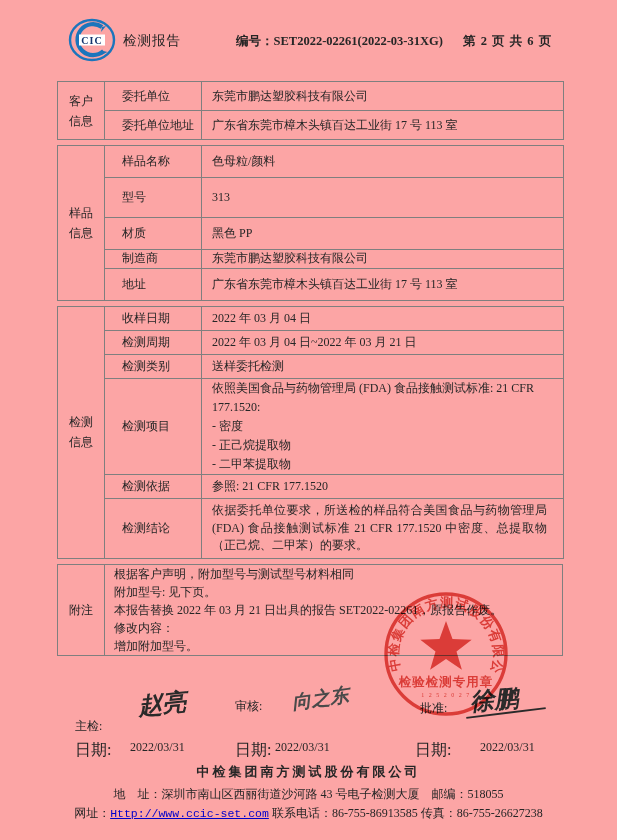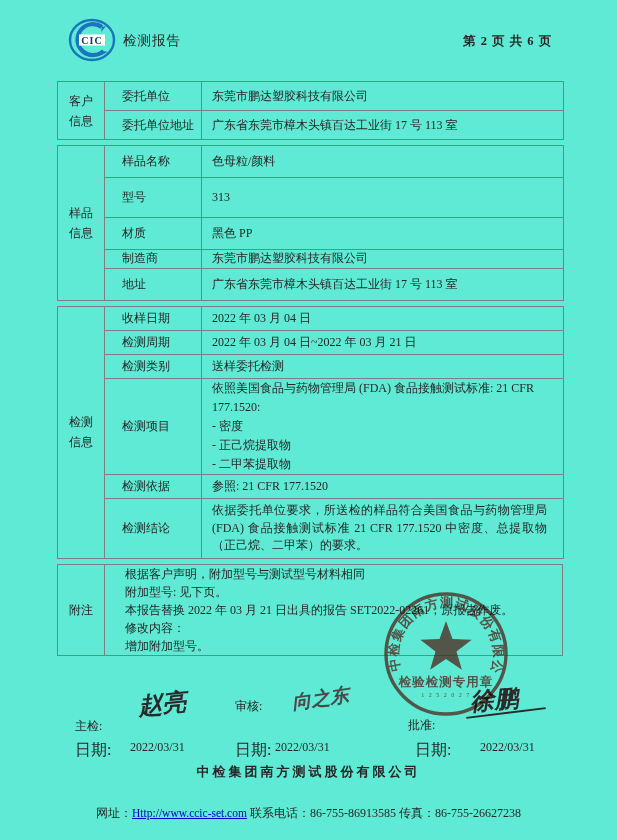--- a/index.html
+++ b/index.html
@@ -2,36 +2,36 @@
 <html><head>
 <meta charset="utf-8">
 <style>
   * { margin: 0; padding: 0; box-sizing: border-box; }
   html, body { background: #ffffff; }
   body {
     width: 617px; height: 840px;
     font-family: "Liberation Serif", "DejaVu Serif", serif;
     color: #262626;
   }
-  .page { position: relative; width: 617px; height: 840px; background: #5eead4; overflow: hidden; }
+  .page { position: relative; width: 617px; height: 840px; background: #fca5a5; overflow: hidden; }
 
   
   .hdr-logo { position: absolute; left: 62px; top: 16px; width: 60px; height: 48px; }
   .hdr-title { position: absolute; left: 123px; top: 32px; font-size: 13.5px; font-weight: normal; letter-spacing: 1px; }
   .hdr-no { position: absolute; left: 236px; top: 33px; font-size: 12.5px; font-weight: bold; }
   .hdr-page { position: absolute; left: 463px; top: 33px; font-size: 12.5px; font-weight: bold; letter-spacing: 1px; }
 
   
   .tables { position: absolute; left: 57px; top: 81px; width: 506px; }
   table.sec { border-collapse: collapse; table-layout: fixed; width: 506px; margin-bottom: 5px; }
   table.sec td { border: 1px solid #7f7f7f; vertical-align: middle; font-size: 12px; }
   td.c1 { width: 47px; text-align: center; line-height: 20px; padding: 0 10px; word-break: break-all; }
   td.c2 { width: 97px; padding-left: 17px; }
   td.c3 { width: 362px; padding-left: 10px; padding-right: 16px; }
-  td.merged { padding-left: 20px; padding-right: 8px; }
+  td.merged { padding-left: 9px; padding-right: 8px; }
   .mline div { line-height: 19px; }
   .nline div { line-height: 18px; }
   .just { line-height: 17.5px; text-align: justify; padding-top: 3px; padding-bottom: 3px; }
 
   
   .sig-label { position: absolute; font-size: 12px; }
   .sig-name {
     position: absolute; font-size: 24px; font-weight: bold; font-style: italic;
     color: #2a2a2a; white-space: nowrap;
   }
@@ -41,36 +41,37 @@
 
   
   .stamp { position: absolute; left: 381px; top: 591px; width: 130px; height: 130px;
            opacity: 0.87; mix-blend-mode: multiply; pointer-events: none; }
 
   
   .footer { position: absolute; left: 0; width: 617px; text-align: center; }
   .f-company { top: 763px; font-size: 13px; font-weight: bold; letter-spacing: 3px; }
   .f-address { top: 786px; font-size: 12px; }
   .f-web { top: 805px; font-size: 12px; }
-  .f-link { color: #0000cc; text-decoration: underline; font-family: Liberation Serif, serif; font-size: 11.5px; }
+  .f-link { color: #0000cc; text-decoration: underline; font-family: Liberation Mono, monospace; font-size: 11.5px; }
 </style>
 </head>
 <body>
 
 <div class="page">
 
   <svg class="hdr-logo" viewBox="0 0 60 48">
     <ellipse cx="30" cy="24" rx="22" ry="20" fill="none" stroke="#1b75bc" stroke-width="2.4"></ellipse>
     <path d="M 40 11 A 15.5 15.5 0 1 0 41.5 35" fill="none" stroke="#1b75bc" stroke-width="4.2"></path>
     <path d="M 40 11 l 4 -1 l -5 6 z" fill="#1b75bc"></path>
     <path d="M 41.5 35 l 4 1 l -6 3 z" fill="#1b75bc"></path>
     <rect x="17" y="18.5" width="26" height="11" fill="#ffffff"></rect>
     <text x="30" y="27.5" font-size="10" font-weight="bold" text-anchor="middle" fill="#15356e" letter-spacing="1">CIC</text>
   </svg>
   <div class="hdr-title">检测报告</div>
+  <div class="hdr-no">编号：SET2022-02261(2022-03-31XG)</div>
   <div class="hdr-page">第 2 页 共 6 页</div>
 
   <div class="tables">
 
     <table class="sec">
       <tbody>
           <tr>
         <td class="c1" rowspan="2" style="height:58px">客户信息</td>
         <td class="c2" style="height:29px">委托单位</td>
         <td class="c3">东莞市鹏达塑胶科技有限公司</td>
@@ -159,21 +160,21 @@
     </tbody>
       </table>
   </div>
 
   <span class="sig-label" style="left:75px; top:698px;margin-top:20px;">主检:</span>
   <span class="sig-name" style="left:138px; top:688px; transform:rotate(-6deg);">赵亮</span>
 
   <span class="sig-label" style="left:235px; top:698px;">审核:</span>
   <span class="sig-name" style="left:292px; top:686px; font-size:19px; font-weight:600; color:#4a4a4a; transform:rotate(-8deg);">向之东</span>
 
-  <span class="sig-label" style="left:408px; top:700px;margin-top:17px;">批准:</span>
+  <span class="sig-label" style="left:420px; top:700px;">批准:</span>
   <span class="sig-name" style="left:470px; top:684px; transform:rotate(-5deg);">徐鹏</span>
   <div class="sig-underline" style="left:466px; top:712px; width:80px; transform:rotate(-7deg);"></div>
 
   <span class="date-label" style="left:75px; top:740px;">日期:</span>
   <span class="date-value" style="left:130px; top:740px;">2022/03/31</span>
 
   <span class="date-label" style="left:235px; top:740px;">日期:</span>
   <span class="date-value" style="left:275px; top:740px;">2022/03/31</span>
 
   <span class="date-label" style="left:415px; top:740px;">日期:</span>
@@ -186,15 +187,16 @@
     <circle cx="65" cy="63" r="60" fill="none" stroke="#d9453c" stroke-width="3.4"></circle>
     <text font-size="13" font-weight="bold" fill="#d9453c" letter-spacing="1.2">
       <textPath href="#arcTop" startOffset="2%">中检集团南方测试股份有限公司</textPath>
     </text>
     <polygon fill="#d9453c" points="65,30 71.5,48.1 90.7,48.7 75.5,60.4 80.9,78.8 65,68 49.1,78.8 54.5,60.4 39.3,48.7 58.5,48.1"></polygon>
     <text x="65" y="95" font-size="12.5" font-weight="bold" text-anchor="middle" fill="#d9453c" letter-spacing="1">检验检测专用章</text>
     <text x="65" y="106" font-size="6" text-anchor="middle" fill="#d9453c" letter-spacing="1.5">1 2 5 2 0 2 7</text>
   </svg>
 
   <div class="footer f-company">中检集团南方测试股份有限公司</div>
+  <div class="footer f-address">地　址：深圳市南山区西丽街道沙河路 43 号电子检测大厦　邮编：518055</div>
   <div class="footer f-web"><span>网址：</span><a class="f-link" href="#">Http://www.ccic-set.com</a><span> 联系电话：86-755-86913585 传真：86-755-26627238</span></div>
 
 </div>
 
 </body></html>

